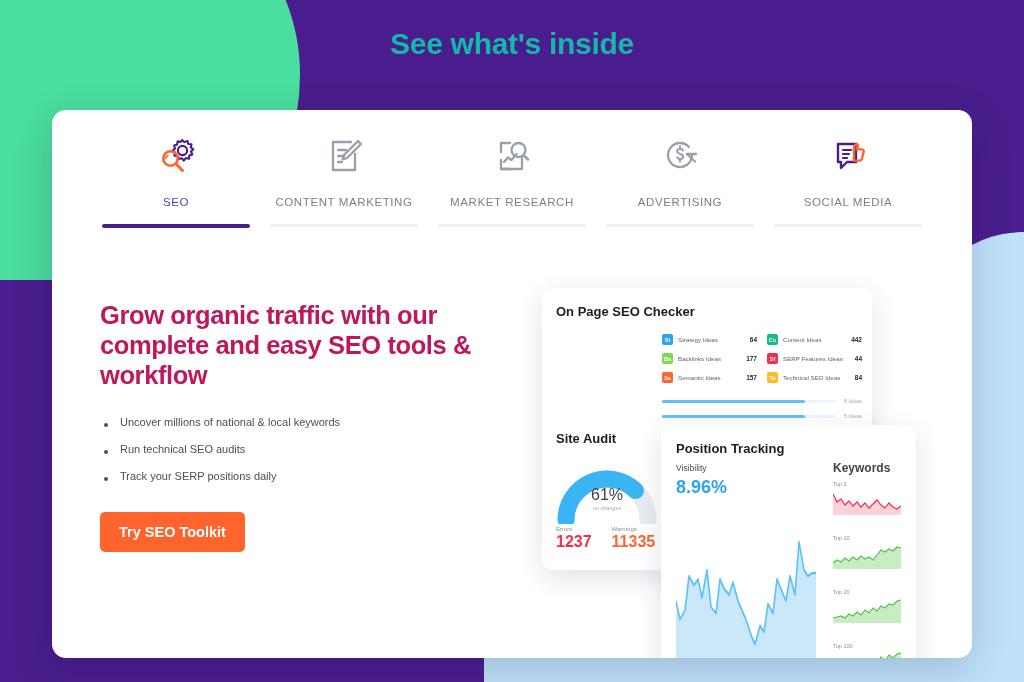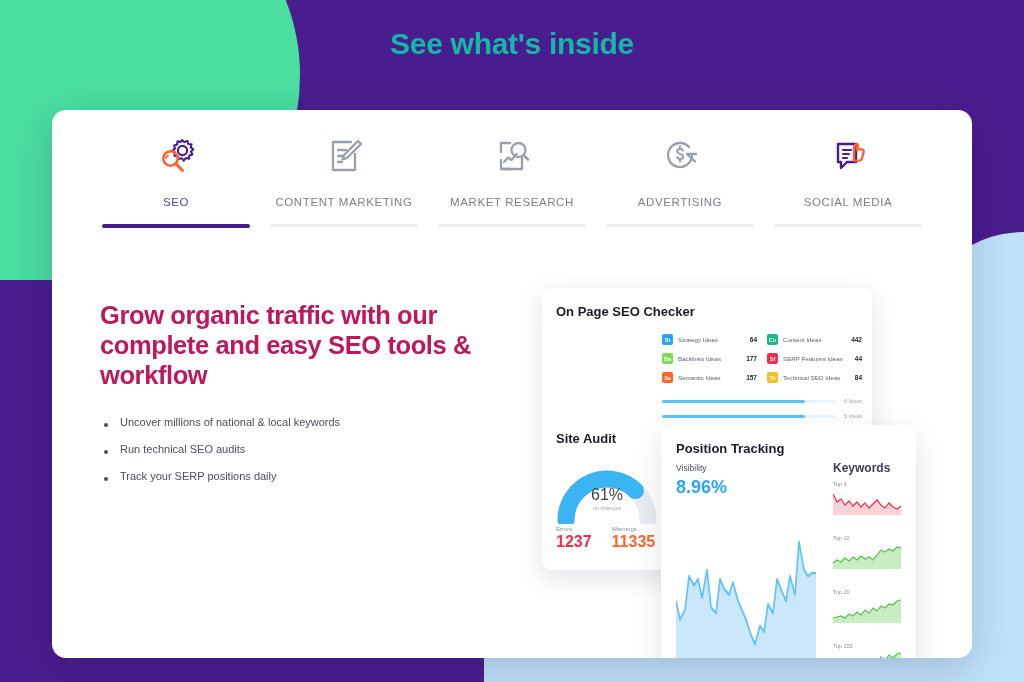--- a/index.html
+++ b/index.html
@@ -314,20 +314,21 @@
 
     </div>
 
     <div class="content-left">
       <h2 class="headline">Grow organic traffic with our complete and easy SEO tools &amp; workflow</h2>
       <ul class="bullets">
         <li>Uncover millions of national &amp; local keywords</li>
         <li>Run technical SEO audits</li>
         <li>Track your SERP positions daily</li>
       </ul>
+      <button class="cta">Try SEO Toolkit</button>
     </div>
 
     <div class="card card-seo">
       <div class="card-title" style="position:absolute;left:14px;top:16px;">On Page SEO Checker</div>
 
 
       <div class="legend">
         <div class="leg-item">
           <span class="leg-badge" style="background:#2aa6f0">St</span>
           <span class="leg-name">Strategy Ideas</span>

